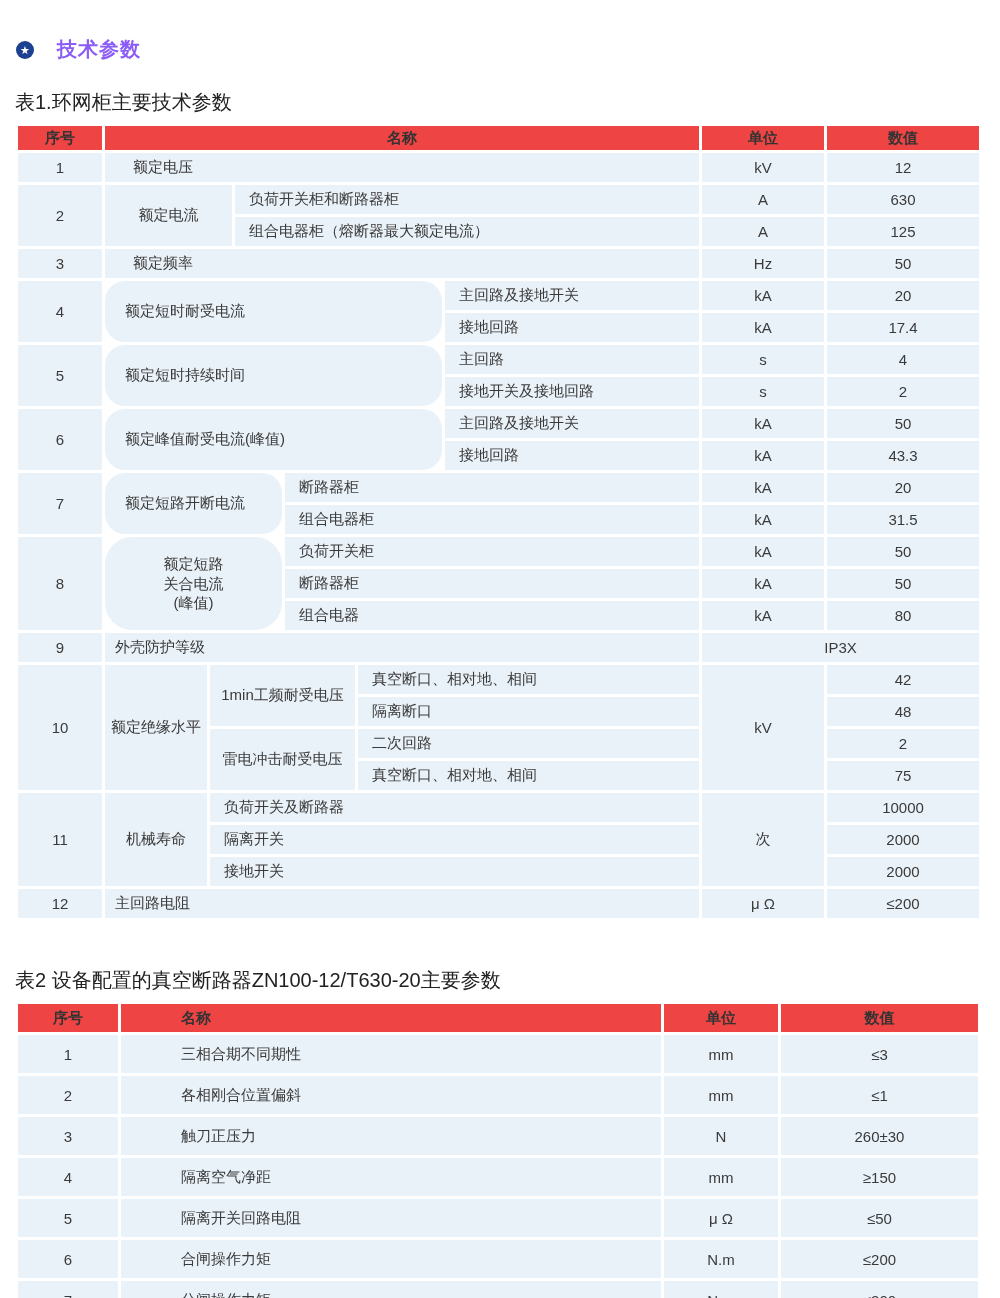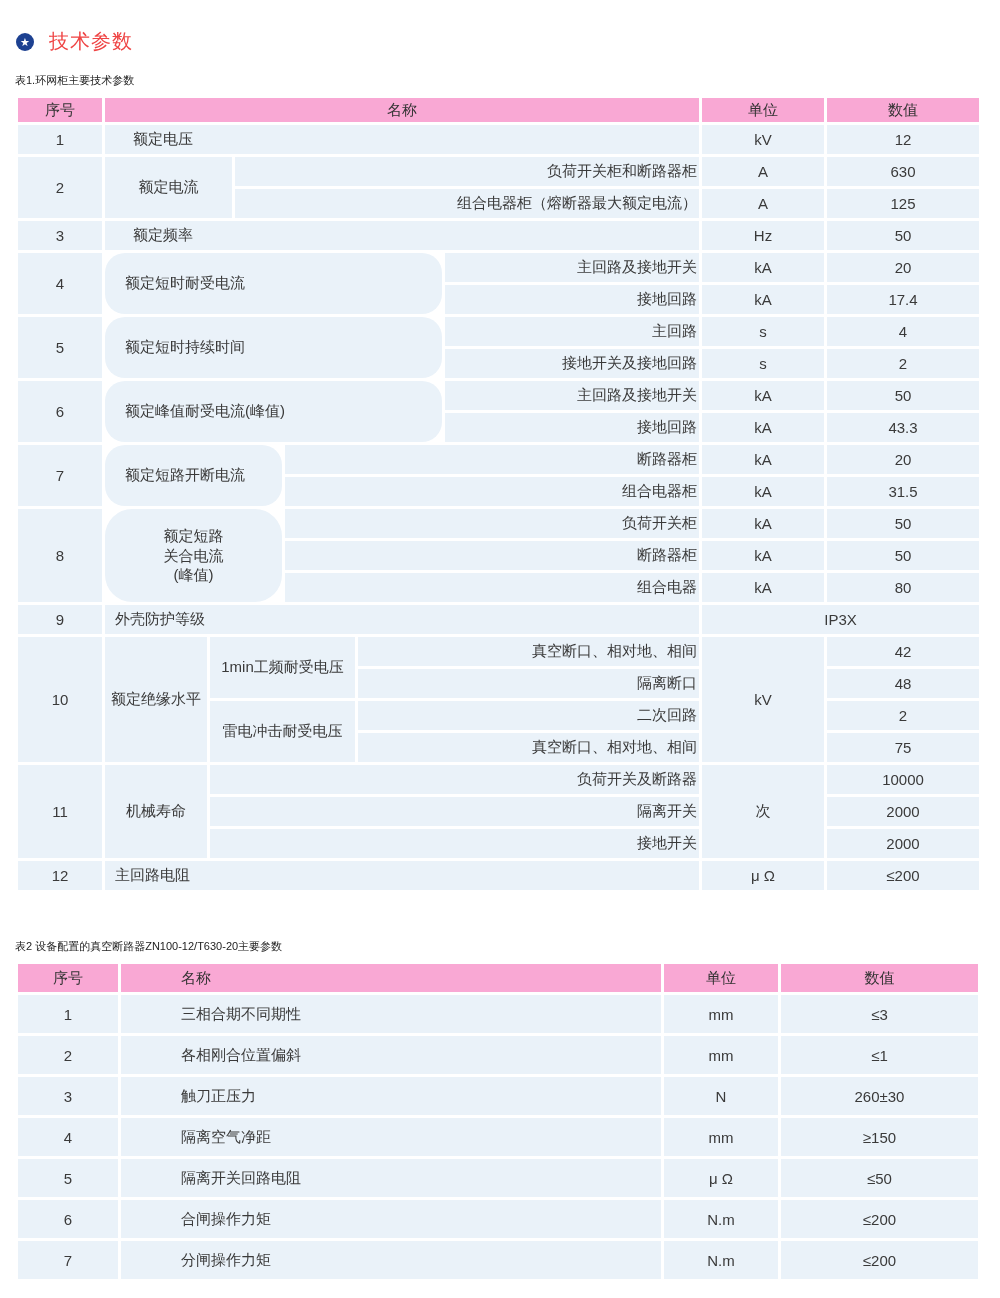--- a/index.html
+++ b/index.html
@@ -7,37 +7,37 @@
     width:1000px; min-height:1298px;
     font-family:"Liberation Sans","DejaVu Sans",sans-serif;
     color:#3a3a3a;
   }
   .section-header { display:flex; align-items:center; gap:7px; margin:20px 0 10px 16px; }
   .star-badge {
     width:18px; height:18px; border-radius:50%;
     background:#1d4191; color:#ffffff;
     font-size:11px; line-height:18px; text-align:center; flex:0 0 auto;
   }
-  .section-title { font-size:20px; font-weight:normal; color:#ef4444; margin:8px; letter-spacing:1px; }
-  .caption { font-size:11px; color:#222222; margin:8px 0 7px 15px; }
+  .section-title { font-size:20px; font-weight:bold; color:#8b5cf6; margin:16px; letter-spacing:1px; }
+  .caption { font-size:20px; color:#222222; margin:8px 0 7px 15px; }
   .caption2 { margin-top:46px; }
   table { border-collapse:separate; border-spacing:3px; table-layout:fixed; margin-left:15px; }
   td {
     background:#eaf2f9; font-size:15px; text-align:center; vertical-align:middle;
     padding:0 2px; overflow:hidden; white-space:nowrap;
   }
   .t1 td { height:29px; }
   .t2 td { height:38px; }
-  td.h { background:#f9a8d4; color:#333333; }
+  td.h { background:#ef4444; color:#333333;font-weight:bold; }
   .t1 td.h { height:24px; }
   .t2 td.h { height:28px; }
   .ln { text-align:left; padding-left:28px; }
   .lm { text-align:left; padding-left:20px;border-radius:20px; }
   .lt { text-align:left; padding-left:10px; }
-  .ls { text-align:right; padding-left:14px; }
+  .ls { text-align:left; padding-left:14px; }
   .l60 { text-align:left; padding-left:60px; }
   .pre { white-space:pre-line; line-height:1.3;border-radius:27px; }
 </style>
 </head>
 <body>
 
 <div class="section-header">
   <span class="star-badge">★</span>
   <h1 class="section-title">技术参数</h1>
 </div>

